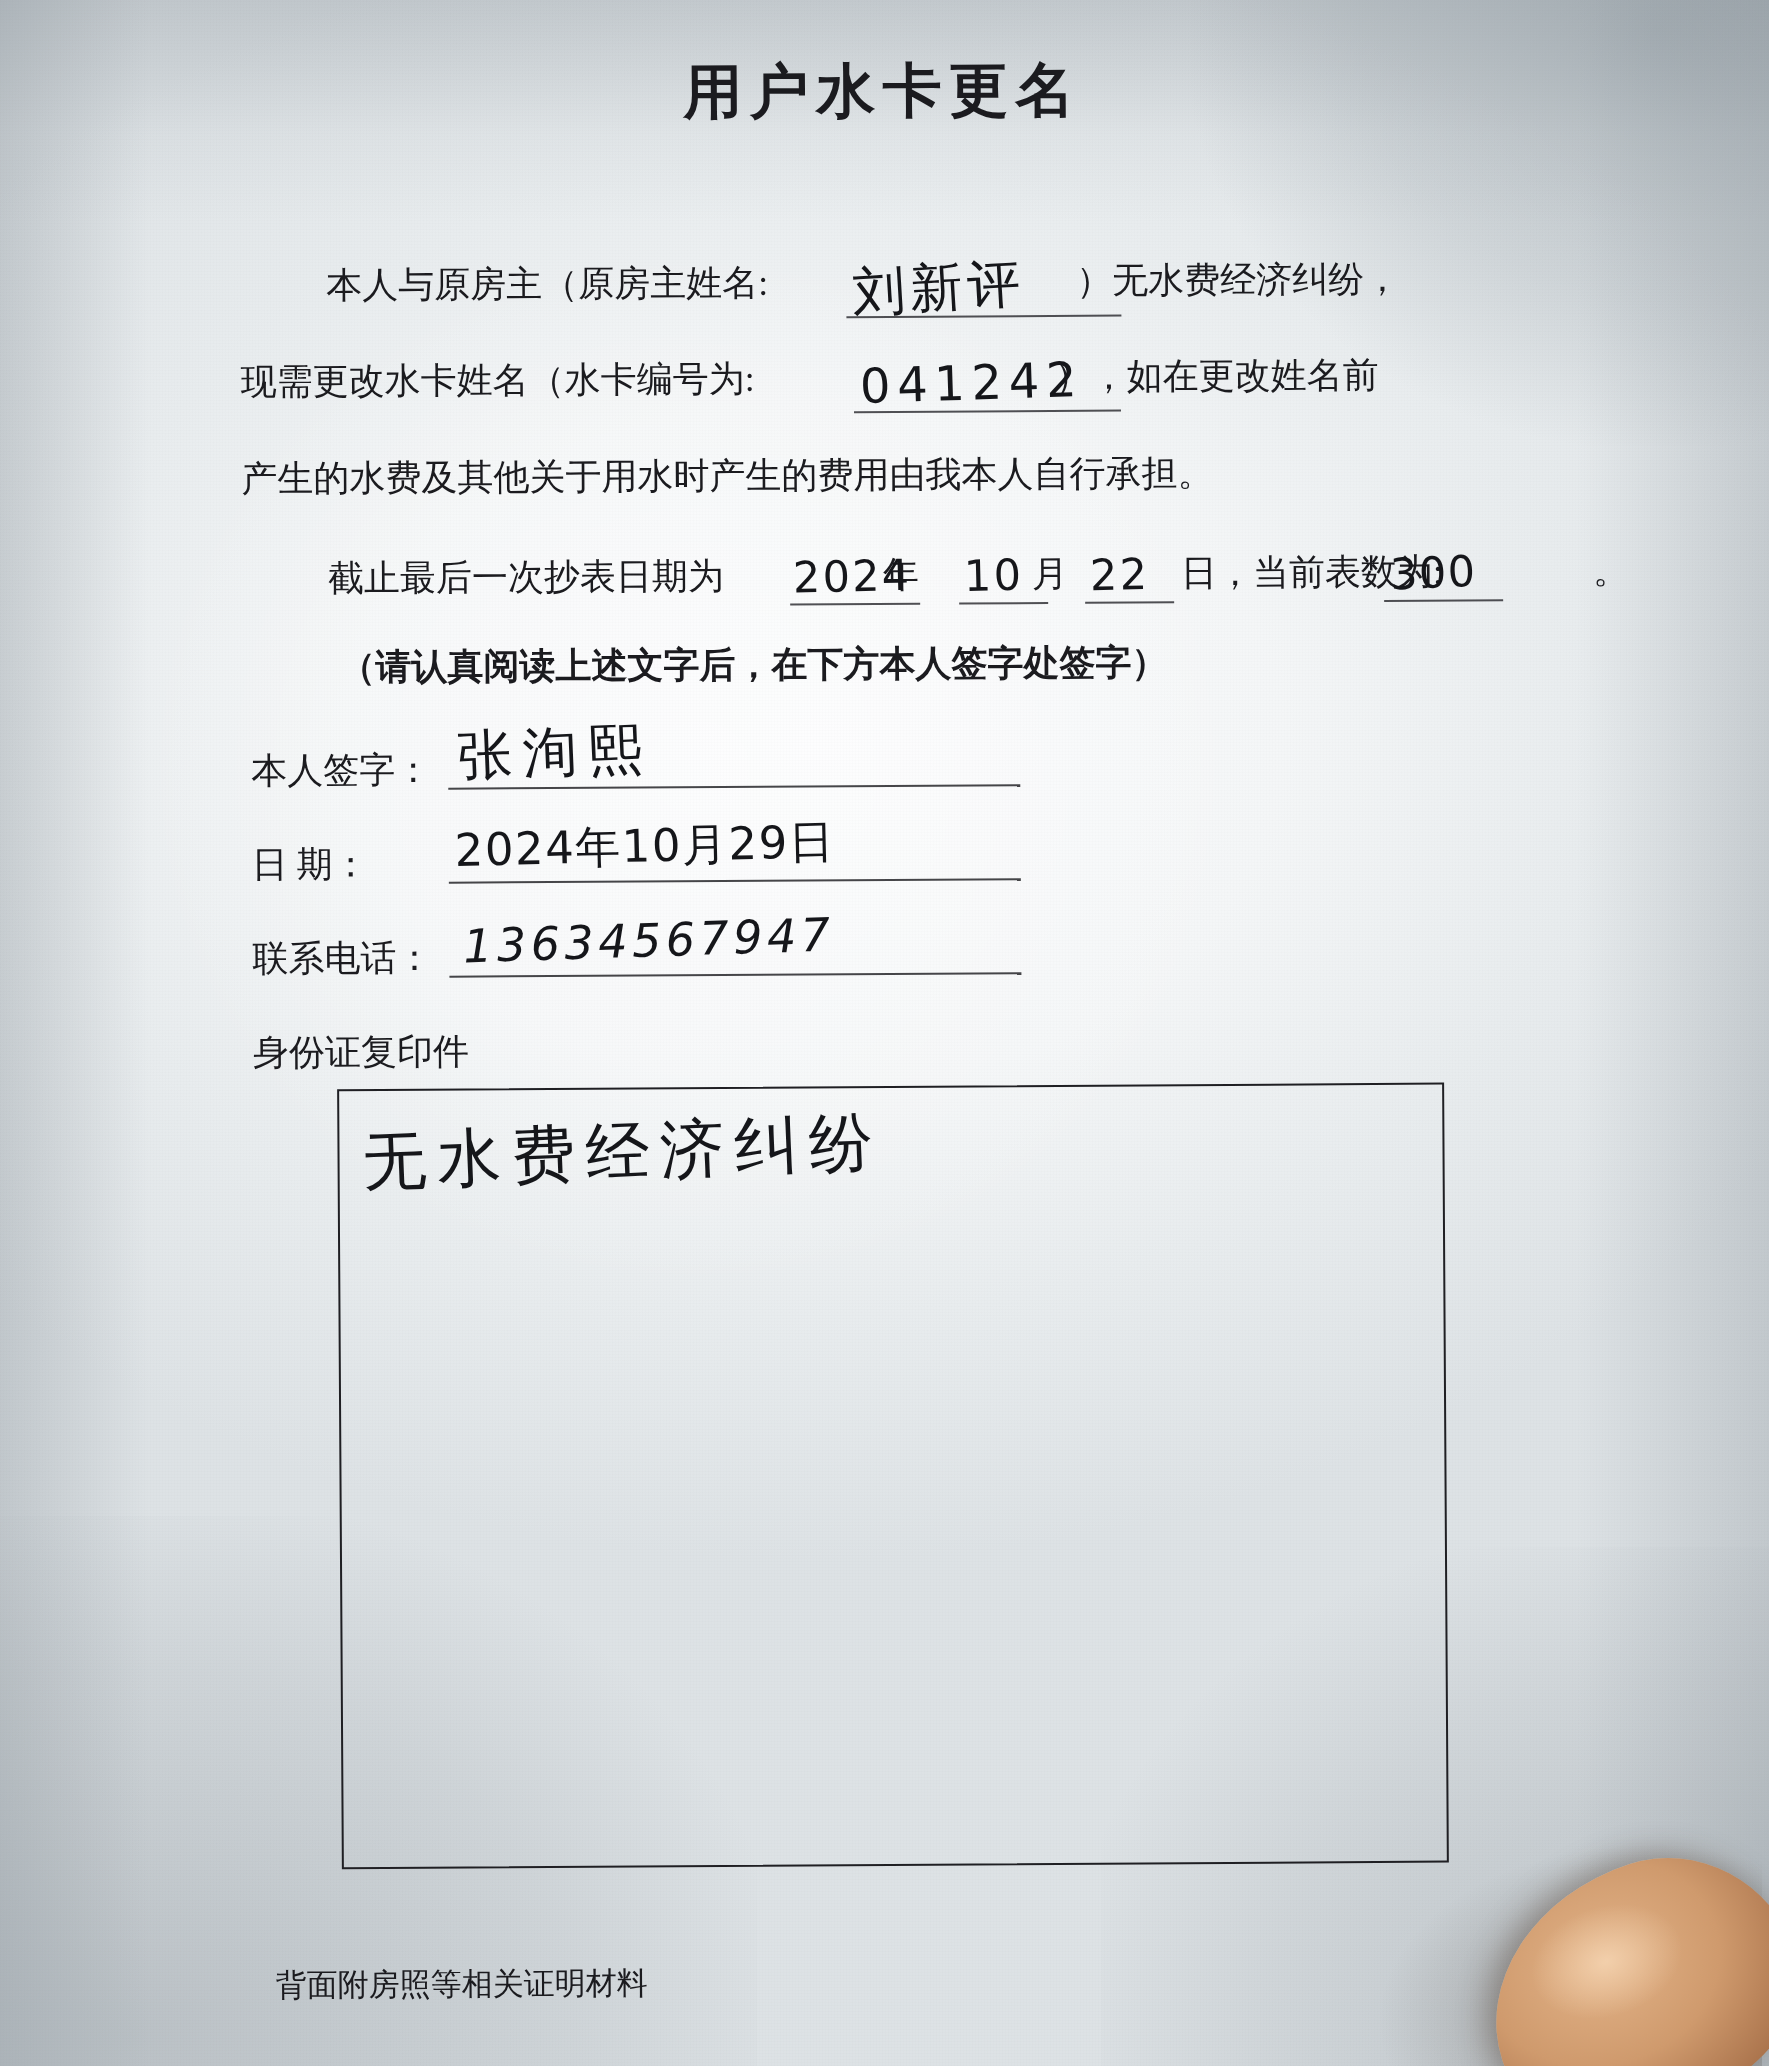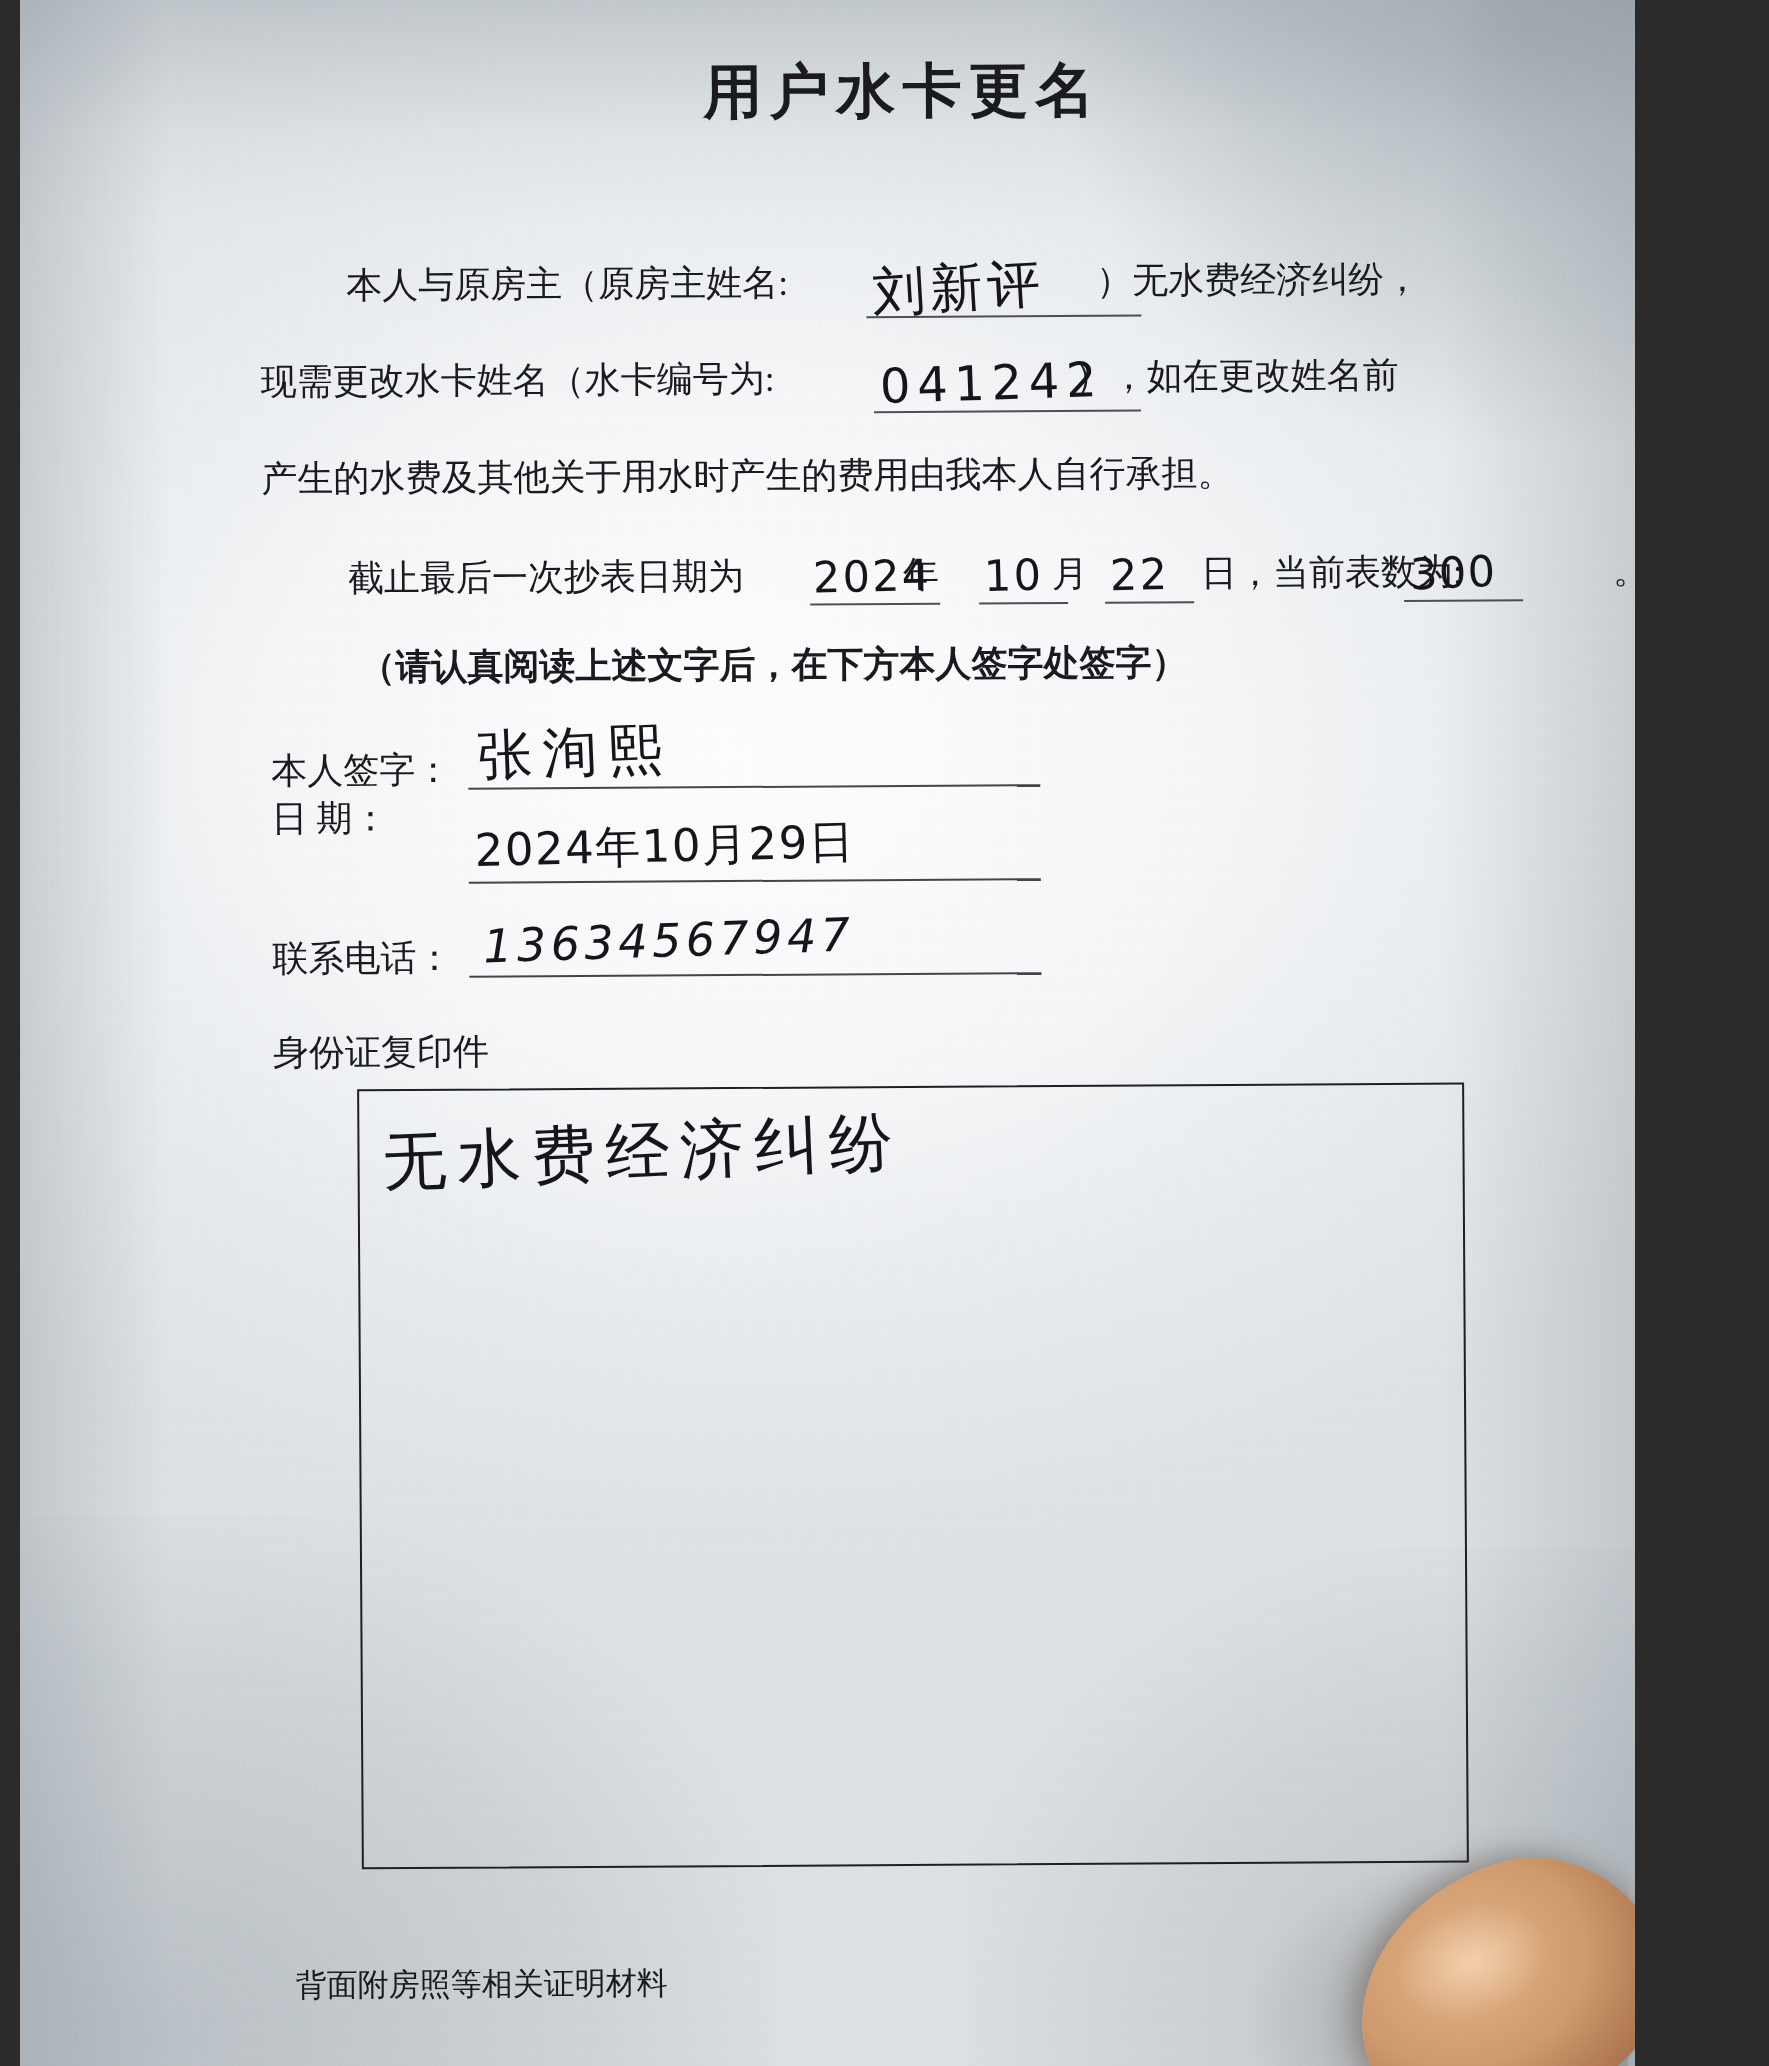--- a/index.html
+++ b/index.html
@@ -11,27 +11,26 @@
     width: 1769px;
     height: 2066px;
     overflow: hidden;
     font-family: "Liberation Serif", "DejaVu Serif", serif;
   }
 
   
   #paper {
     position: absolute;
     left: 0; top: 0;
-    width: 1615px;
+    width: 1769px;
     height: 2066px;
     background:
       radial-gradient(ellipse 1114px 817px at 46% 36%, #fbfcfd 0%, #f4f6f7 42%, #e8ecee 70%, #dde2e5 100%),
       linear-gradient(115deg, #f6f8f9 0%, #eef2f4 38%, #e3e8eb 62%, #eff2f4 100%);
     overflow: hidden;
-    margin-left: 20px;
   }
   
   #shade-tr {
     position: absolute; right: -89px; top: -149px;
     width: 668px; height: 594px;
     background: radial-gradient(ellipse at 70% 30%, rgba(120,132,140,0.40) 0%, rgba(120,132,140,0.18) 45%, rgba(120,132,140,0) 72%);
     pointer-events: none;
   }
   #shade-bl {
     position: absolute; left: -134px; bottom: -193px;
@@ -100,21 +99,21 @@
   }
 
   .l1 { left: 327px; top: 264px; }
   .l2 { left: 241px; top: 360px; }
   .l3 { left: 241px; top: 457px; }
   .l4 { left: 327px; top: 557px; }
   .l5 { left: 338px; top: 646px; font-weight: bold; }
 
   .fieldline { position: absolute; font-size: 36px; white-space: nowrap; }
   .f-sign { left: 249px; top: 743px; }
-  .f-date { left: 249px; top: 791px; }
+  .f-date { left: 249px; top: 837px; }
   .f-tel  { left: 249px; top: 931px; }
   .f-id   { left: 249px; top: 1025px; }
 
   
   .rule {
     position: absolute;
     height: 2.2px;
     background: #1d1d21;
     opacity: 0.82;
   }

